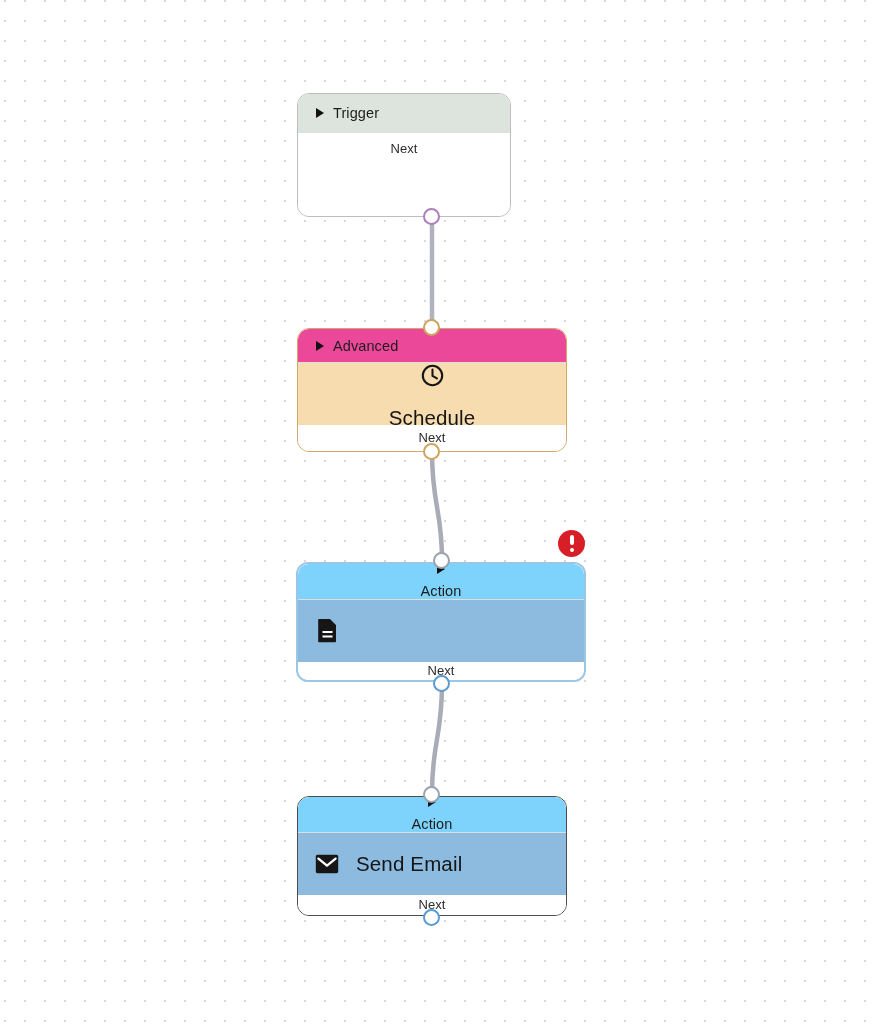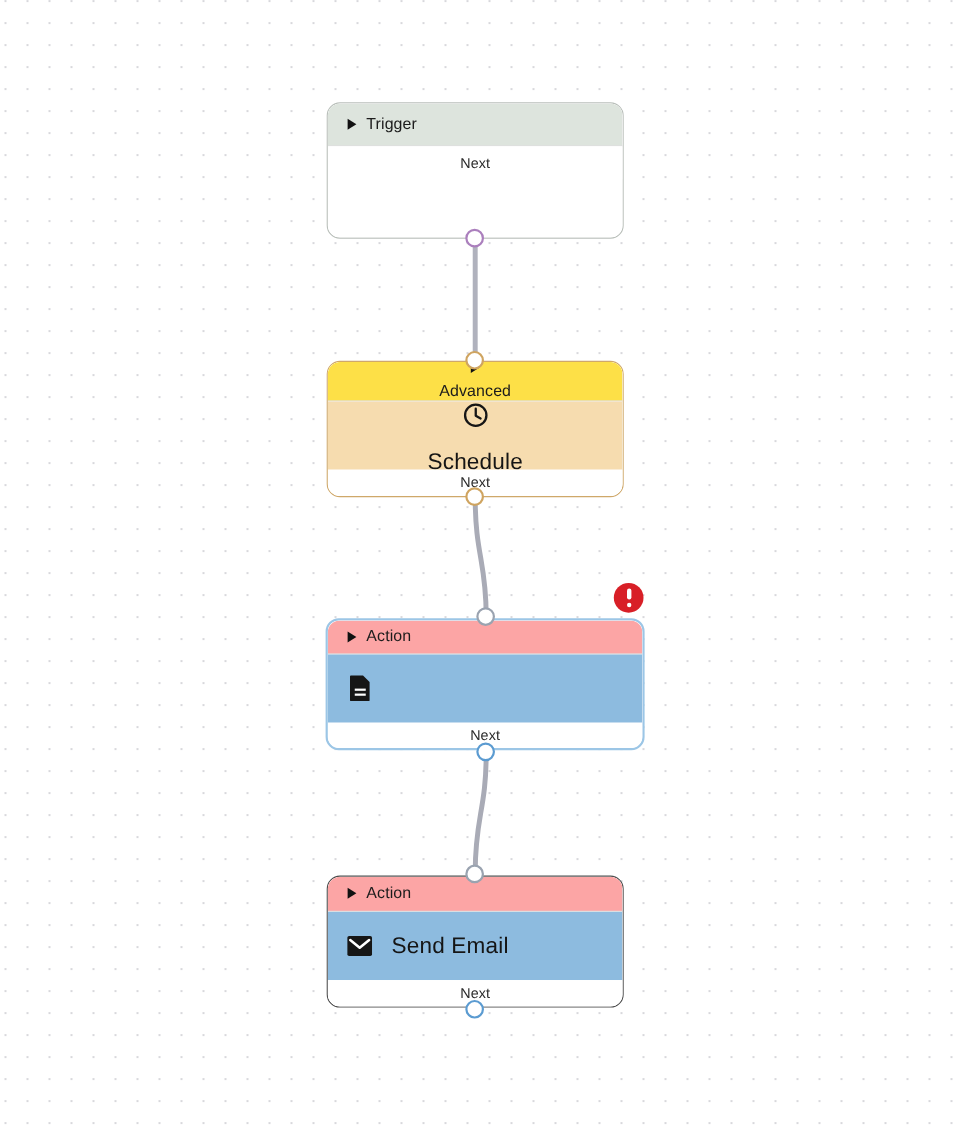--- a/index.html
+++ b/index.html
@@ -82,25 +82,25 @@
     color: #2b2b2b;
     letter-spacing: 0.1px;
   }
 
   
   .n-trigger { border: 1.5px solid #b9bfba; }
   .n-trigger .node-header { background: #dde4dd; }
   .n-trigger .node-body   { background: #dde4dd; }
 
   .n-advanced { border: 1.5px solid #cfa86a; }
-  .n-advanced .node-header { background: #fde047; flex-direction: column; }
+  .n-advanced .node-header { background: #ec4899; }
   .n-advanced .node-body   { background: #f6dcaf; flex-direction: column; }
 
   .n-action { border: 1.5px solid #4d4d4d; }
-  .n-action .node-header { background: #fca5a5; }
+  .n-action .node-header { background: #7dd3fc; flex-direction: column; }
   .n-action .node-body   { background: #8dbbdf; }
 
   .n-selected { border: 2.5px solid #9cc6e6; }
 
   
   .port {
     position: absolute;
     width: 17px; height: 17px;
     border-radius: 50%;
     background: #ffffff;
@@ -146,21 +146,21 @@
 
   <svg id="edges" viewBox="0 0 882 1024" width="882" height="1024">
 
     <path d="M 432 216 L 432 325" fill="none" stroke="#b0b2bd" stroke-width="4.5" stroke-linecap="round"></path>
 
     <path d="M 432 452 C 432 505, 442 510, 442 560" fill="none" stroke="#a9abb6" stroke-width="4.5" stroke-linecap="round"></path>
 
     <path d="M 442 684 C 442 737, 432 742, 432 793" fill="none" stroke="#a9abb6" stroke-width="4.5" stroke-linecap="round"></path>
   </svg>
 
-  <div class="node n-trigger" style="left:297px; top:93px; width:270px; height:124px;">
+  <div class="node n-trigger" style="left:297px; top:93px; width:214px; height:124px;">
     <div class="node-inner">
       <div class="node-header">
         <span class="caret"></span>
         <span>Trigger</span>
       </div>
       <div class="hdr-divider"></div>
       <div class="node-footer">Next</div>
     </div>
   </div>
   <div class="port port-purple" style="left:423px; top:208px;"></div>

